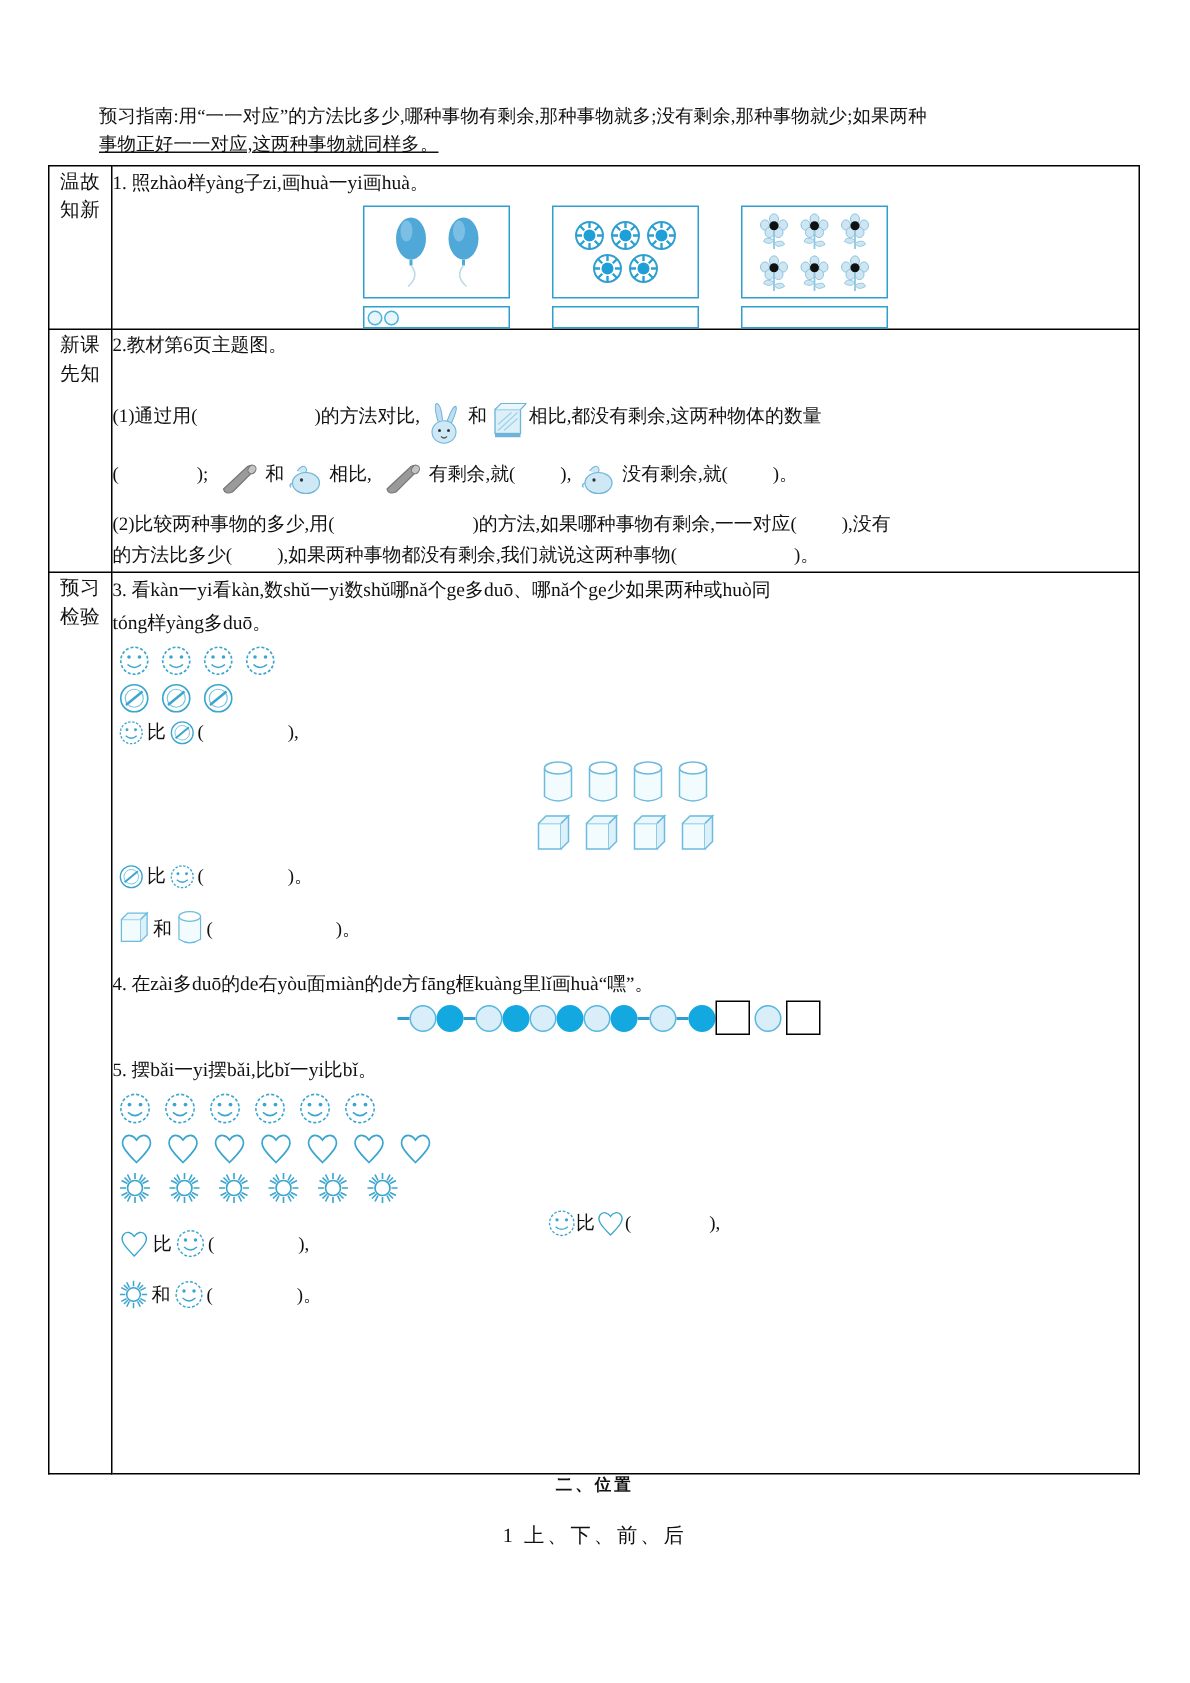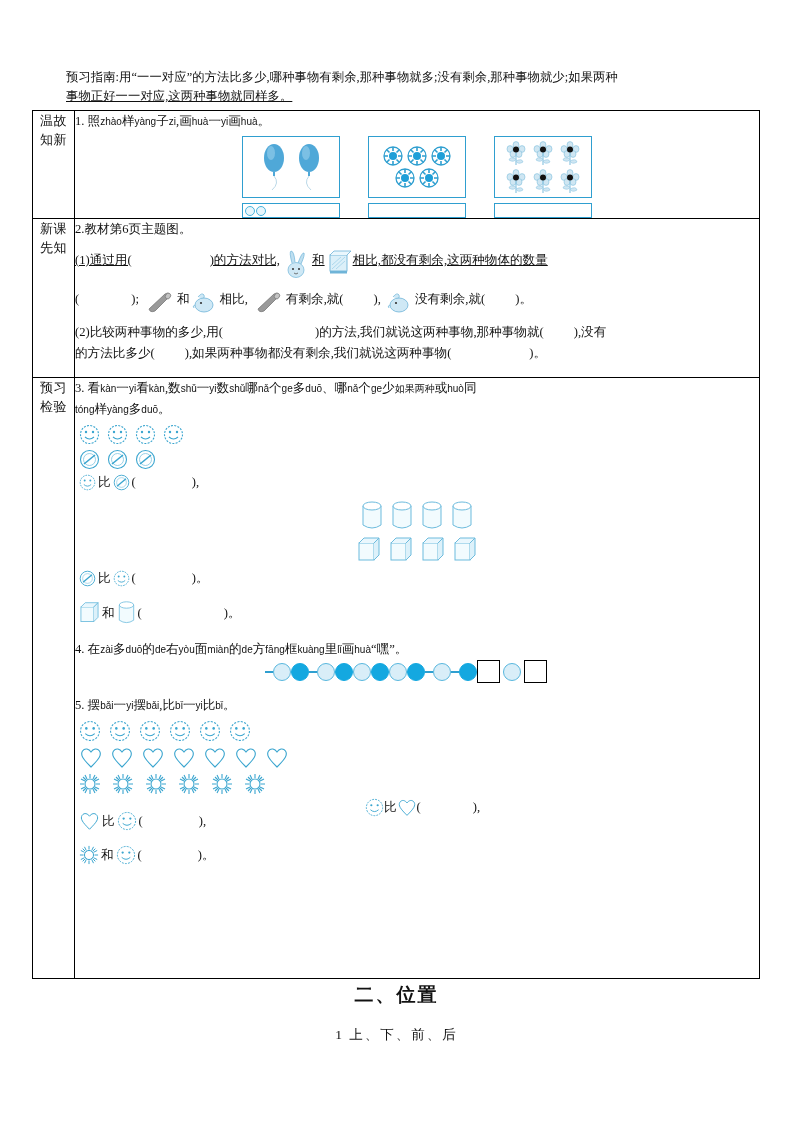--- a/index.html
+++ b/index.html
@@ -55,21 +55,21 @@
     line-height: 19px;
     letter-spacing: 0.5px;
   }
   td.body {
     padding: 5px 6px 6px 7px;
   }
   .qline {
     font-size: 12.6px;
     line-height: 21px;
   }
-  .py { font-size: 10px; font-family: Liberation Sans, sans-serif; }
+  .py { font-size: 13px; font-family: Liberation Serif, serif; }
   .blank-s { display: inline-block; width: 30px; }
   .blank-m { display: inline-block; width: 52px; }
   .blank-l { display: inline-block; width: 78px; }
 
   
   .picrow {
     display: flex;
     gap: 28px;
     justify-content: center;
     margin-top: 4px;
@@ -128,21 +128,21 @@
   .emptybox {
     width: 23px; height: 23px; border: 1.4px solid #000;
     box-sizing: border-box;
   }
 
   .chapter {
     position: absolute;
     left: 0; right: 0;
     text-align: center;
   }
-  .chapter .t1 { font-size: 19px; font-weight: bold; letter-spacing: 2px; }
+  .chapter .t1 { font-size: 11px; font-weight: bold; letter-spacing: 2px; }
   .chapter .t2 { font-size: 13.5px; letter-spacing: 2px; margin-top: 18px;}
 
   .q5wrap { position: relative; }
   .q5-right {
     position: absolute;
     left: 290px;
     top: 78px;
     font-size: 12.6px;
     display: flex; align-items: center;
   }
@@ -334,21 +334,21 @@
     <tr>
       <td class="label">
         <div>新课</div>
         <div>先知</div>
       </td>
       <td class="body" style="height:158px">
         <div class="qline">
           <span>2.</span><span>教材第6页主题图。</span>
         </div>
 
-        <div class="qline" style="margin-top:10px; display:flex; align-items:flex-start;text-decoration:underline;">
+        <div class="qline" style="margin-top:26px; display:flex; align-items:center;">
           <span>(1)通过用(</span>
           <span class="blank-l"></span>
           <span>)的方法对比,</span>
           <svg width="26" height="30" viewBox="0 0 26 30" style="margin:0 2px -10px 4px">
             <path d="M8 13 q-3 -11 -1 -12 q3 0 4 11" fill="#bfdff0" stroke="#6fb4d8" stroke-width=".7"></path>
             <path d="M14 13 q4 -11 6 -10 q1 2 -3 11" fill="#bfdff0" stroke="#6fb4d8" stroke-width=".7"></path>
             <ellipse cx="12" cy="20" rx="8" ry="7.5" fill="#cfe8f5" stroke="#6fb4d8" stroke-width=".7"></ellipse>
             <circle cx="9" cy="19" r="1" fill="#333"></circle>
                 <circle cx="15" cy="19" r="1" fill="#333"></circle>
             <path d="M10 23 q2 2 4 0" stroke="#555" stroke-width=".8" fill="none"></path>
@@ -393,21 +393,21 @@
             <path d="M3 14 q-3 1 -1 3" fill="#bfdff0" stroke="#6fb4d8" stroke-width=".7"></path>
           </svg>
           <span>没有剩余,就(</span>
           <span class="blank-s"></span>
           <span>)。</span>
         </div>
 
         <div class="qline" style="margin-top:12px; display:flex; align-items:center;">
           <span>(2)比较两种事物的多少,用(</span>
           <span class="blank-l" style="width:92px"></span>
-          <span>)的方法,我们就说这两种事物,那种事物就(</span>
+          <span>)的方法,如果哪种事物有剩余,一一对应(</span>
           <span class="blank-s"></span>
           <span>),没有</span>
         </div>
 
         <div class="qline" style="display:flex; align-items:center;">
           <span>的方法比多少(</span>
           <span class="blank-s"></span>
           <span>),如果两种事物都没有剩余,我们就说这两种事物(</span>
           <span class="blank-l"></span>
           <span>)。</span>

